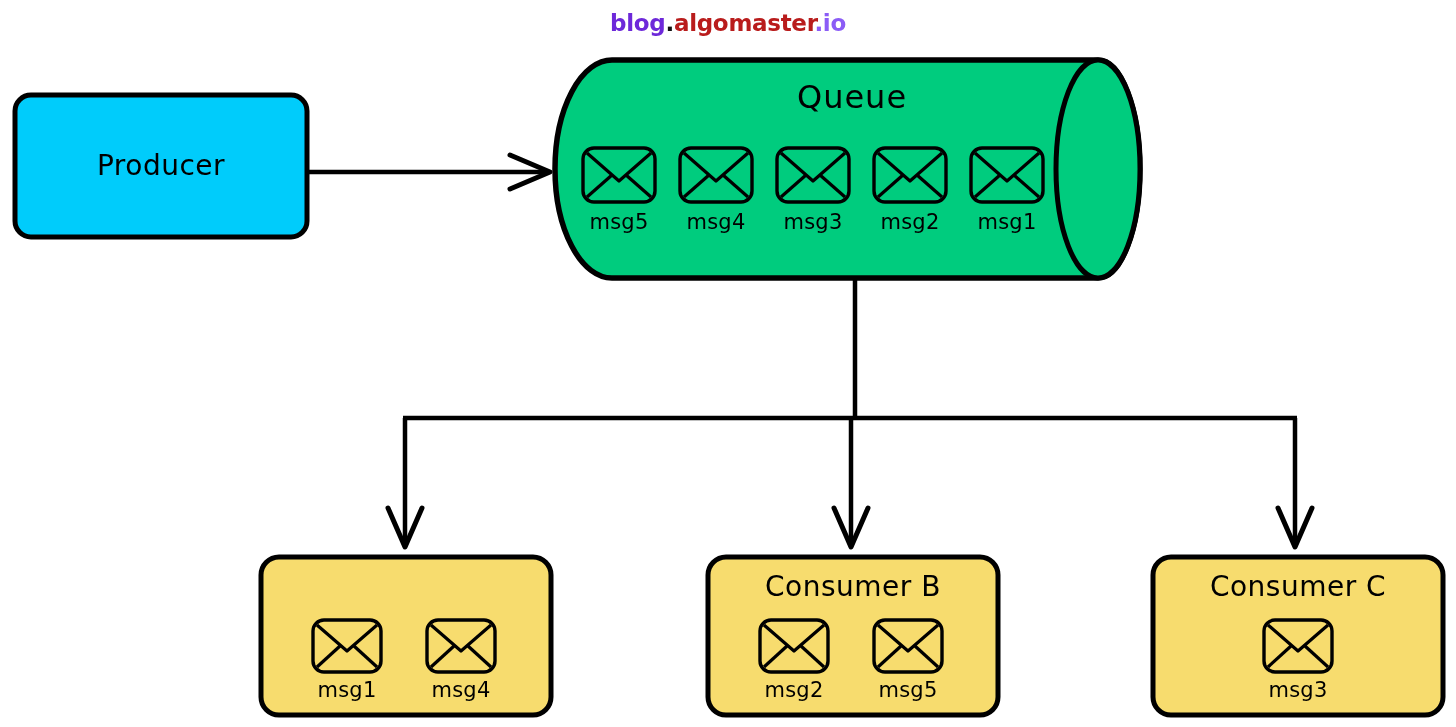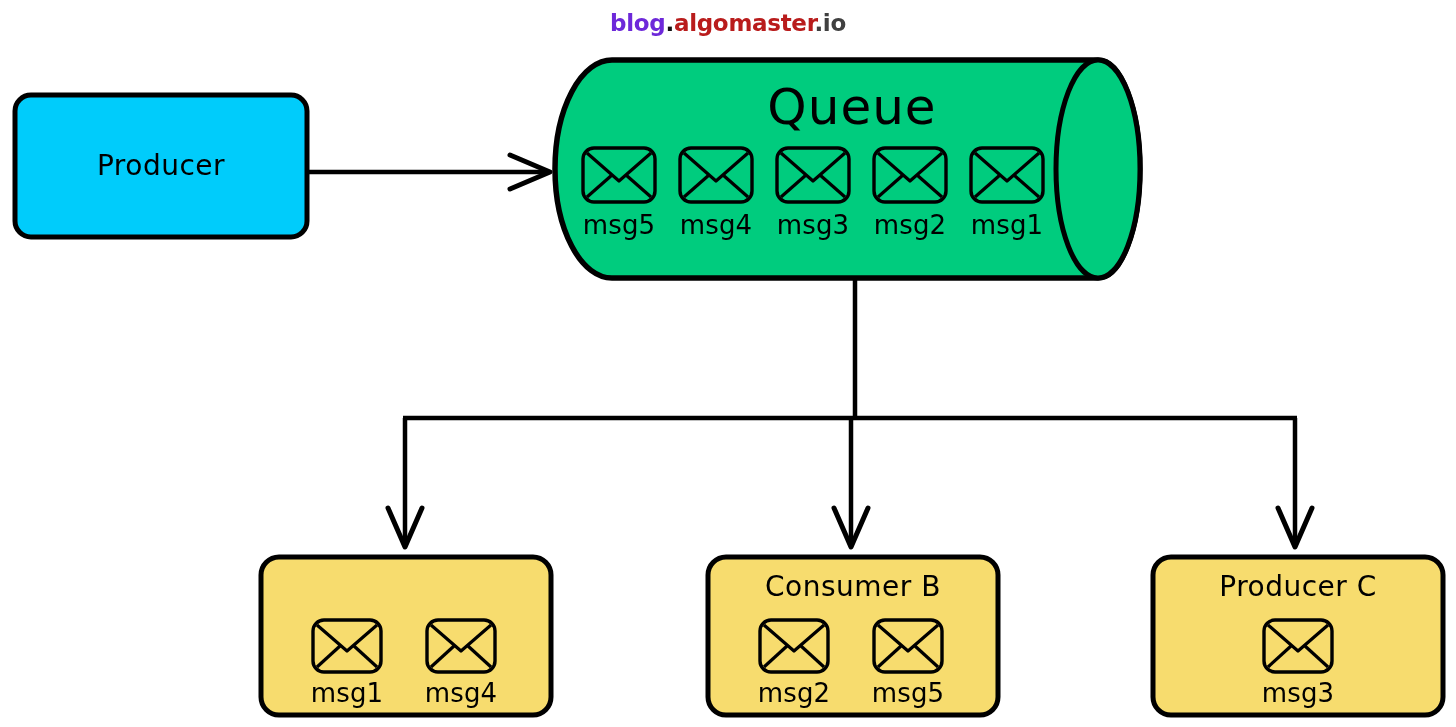--- a/index.html
+++ b/index.html
@@ -51,35 +51,35 @@
     color: #000000;
     white-space: nowrap;
     text-align: center;
     transform: translateX(-50%);
   }
   .lbl-node {
     font-size: 28px;
     letter-spacing: 0.5px;
   }
   .lbl-queue {
-    font-size: 50px;
+    font-size: 32px;
     letter-spacing: 1px;
   }
   .lbl-msg {
-    font-size: 26px;
+    font-size: 21px;
     letter-spacing: 0.2px;
   }
 </style>
 </head>
 <body>
 
 <div id="stage">
 
   <div id="watermark">
-    <span style="color:#6d28d9">blog</span><span style="color:#111111">.</span><span style="color:#b91c1c">algomaster</span><span style="color:#404040">.io</span>
+    <span style="color:#6d28d9">blog</span><span style="color:#111111">.</span><span style="color:#b91c1c">algomaster</span><span style="color:#8b5cf6">.io</span>
   </div>
 
   <svg id="canvas" viewBox="0 0 1456 727">
 
     <rect x="15" y="95" width="292" height="142" rx="16" ry="16" fill="#00ccfb" stroke="#000000" stroke-width="5"></rect>
 
     <g>
       <line x1="307" y1="172" x2="548" y2="172" stroke="#000000" stroke-width="4.5"></line>
       <polyline points="510,155 550,172 510,189" fill="none" stroke="#000000" stroke-width="5" stroke-linecap="round" stroke-linejoin="round"></polyline>
     </g>
@@ -198,16 +198,16 @@
   <div class="lbl lbl-msg" style="left:910px; top:210px;">msg2</div>
   <div class="lbl lbl-msg" style="left:1007px; top:210px;">msg1</div>
 
   <div class="lbl lbl-msg" style="left:347px; top:678px;">msg1</div>
   <div class="lbl lbl-msg" style="left:461px; top:678px;">msg4</div>
 
   <div class="lbl lbl-node" style="left:853px; top:570px;">Consumer B</div>
   <div class="lbl lbl-msg" style="left:794px; top:678px;">msg2</div>
   <div class="lbl lbl-msg" style="left:908px; top:678px;">msg5</div>
 
-  <div class="lbl lbl-node" style="left:1298px; top:570px;">Producer C</div>
+  <div class="lbl lbl-node" style="left:1298px; top:570px;">Consumer C</div>
   <div class="lbl lbl-msg" style="left:1298px; top:678px;">msg3</div>
 
 </div>
 
 </body></html>

